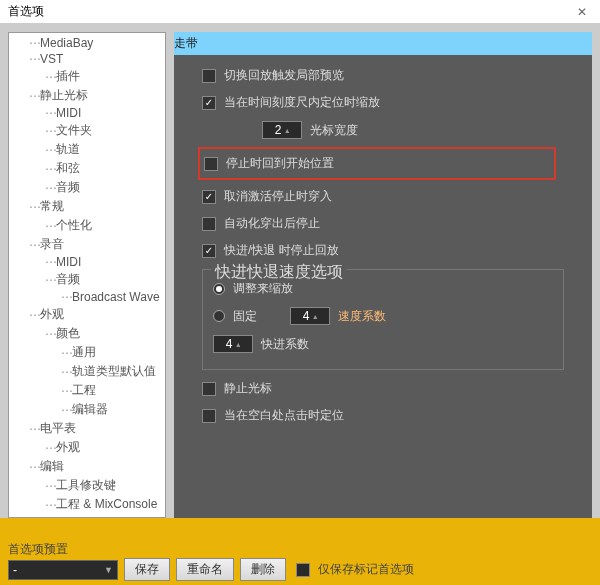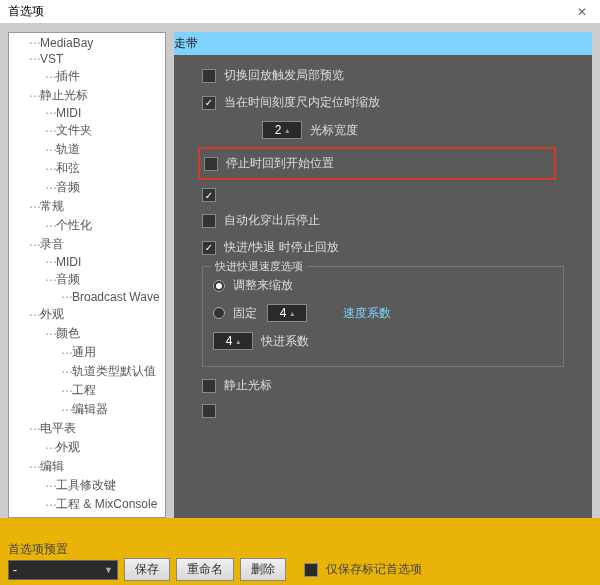--- a/index.html
+++ b/index.html
@@ -21,31 +21,31 @@
 .content { flex: 1; background: #5a5a5a; display: flex; flex-direction: column; }
 .content-title { background: #7dd3fc; text-align: left; padding: 3px 0; color: #222; }
 .content-body { flex: 1; padding: 12px 28px; overflow: auto; }
 .row { display: flex; align-items: center; margin-bottom: 10px; color: #ddd; }
 .cbox { width: 14px; height: 14px; background: #333; border: 1px solid #888; margin-right: 8px; display: flex; align-items: center; justify-content: center; cursor: pointer; }
 .cbox.checked::after { content: "✓"; color: #fff; font-size: 10px; }
 .row-highlight { border: 2px solid #d43a2a; padding: 6px 4px; margin: -2px 8px 8px -4px; }
 .numbox { background: #2a2a2a; color: #fff; border: 1px solid #888; width: 40px; text-align: center; padding: 1px 0; margin-right: 8px; display:flex; align-items:center; justify-content:center; }
 .numbox .up { color:#999; margin-left:4px; font-size:8px; }
 .group { border: 1px solid #777; padding: 10px 10px 6px 10px; margin: 6px 0 10px 0; position: relative; }
-.group-title { position: absolute; top: -8px; left: 8px; background: #5a5a5a; padding: 0 4px; color: #ddd; font-size: 11px; }
+.group-title { position: absolute; top: -8px; left: 8px; background: #5a5a5a; padding: 0 4px; color: #ddd; font-size: 16px; }
 .radio { width: 12px; height: 12px; border-radius: 50%; border: 1px solid #aaa; margin-right: 8px; background: #333; display: flex; align-items: center; justify-content: center; cursor: pointer; }
 .radio.sel::after { content: ""; width: 6px; height: 6px; background: #fff; border-radius: 50%; }
 .bottom-area { background: #eab308; padding: 23px 8px; }
 .preset-row { display: flex; align-items: center; gap: 6px; margin-bottom: 8px; }
 .preset-label { color: #444; }
 .preset-select { background: #2a2a2a; color: #fff; border: 1px solid #666; height: 20px; width: 110px; padding: 0 4px; display:flex; align-items:center; justify-content:space-between;}
 .preset-select .arrow{color:#aaa;font-size:9px;}
 .btn { background: linear-gradient(#f0f0f0,#d8d8d8); border: 1px solid #888; padding: 2px 10px; cursor: pointer; color: #333; }
 .footer-row { display: flex; justify-content: flex-end; gap: 8px; padding: 4px 8px 8px 8px; background: #cccccc; }
-.dimlabel { color: #7dd3fc; margin-left: 28px; }
+.dimlabel { color: #fdba74; }
 </style>
 </head>
 <body>
 
 <div class="titlebar">
   <span class="title">首选项</span>
   <span class="close">✕</span>
 </div>
 
 <div class="main">
@@ -178,74 +178,76 @@
             <span class="up">▴</span>
           </span>
         <span>光标宽度</span>
       </div>
       <div class="row row-highlight">
           <span class="cbox"></span>
           <span>停止时回到开始位置</span>
         </div>
       <div class="row">
           <span class="cbox checked"></span>
+          <span>取消激活停止时穿入</span>
         </div>
       <div class="row">
           <span class="cbox"></span>
           <span>自动化穿出后停止</span>
         </div>
       <div class="row">
           <span class="cbox checked"></span>
           <span>快进/快退 时停止回放</span>
         </div>
       <div class="group">
         <span class="group-title">快进快退速度选项</span>
         <div class="row">
             <span class="radio sel"></span>
             <span>调整来缩放</span>
           </div>
         <div class="row">
             <span class="radio"></span>
-            <span style="margin-right:10px">固定</span>
+            <span style="margin-right:33px">固定</span>
           <span class="numbox">
               <span>4</span>
               <span class="up">▴</span>
             </span>
           <span class="dimlabel">速度系数</span>
         </div>
         <div class="row" style="padding-left:0">
           <span class="numbox">
               <span>4</span>
               <span class="up">▴</span>
             </span>
           <span>快进系数</span>
         </div>
       </div>
       <div class="row">
           <span class="cbox"></span>
           <span>静止光标</span>
         </div>
       <div class="row">
           <span class="cbox"></span>
+          <span>当在空白处点击时定位</span>
         </div>
     </div>
   </div>
 </div>
 
 <div class="bottom-area">
   <div class="preset-label">首选项预置</div>
   <div class="preset-row">
     <div class="preset-select">
         <span>-</span>
         <span class="arrow">▼</span>
       </div>
     <button class="btn">保存</button>
     <button class="btn">重命名</button>
     <button class="btn">删除</button>
-    <span style="display:flex;align-items:center;color:#444;margin-left:12px">
+    <span style="display:flex;align-items:center;color:#444;margin-left:4px">
       <span class="cbox" style="background:#2a2a2a"></span>
       <span>仅保存标记首选项</span>
     </span>
   </div>
 </div>
 
 <div class="footer-row">
   <button class="btn">默认</button>
   <button class="btn">帮助</button>
   <button class="btn">应用</button>

